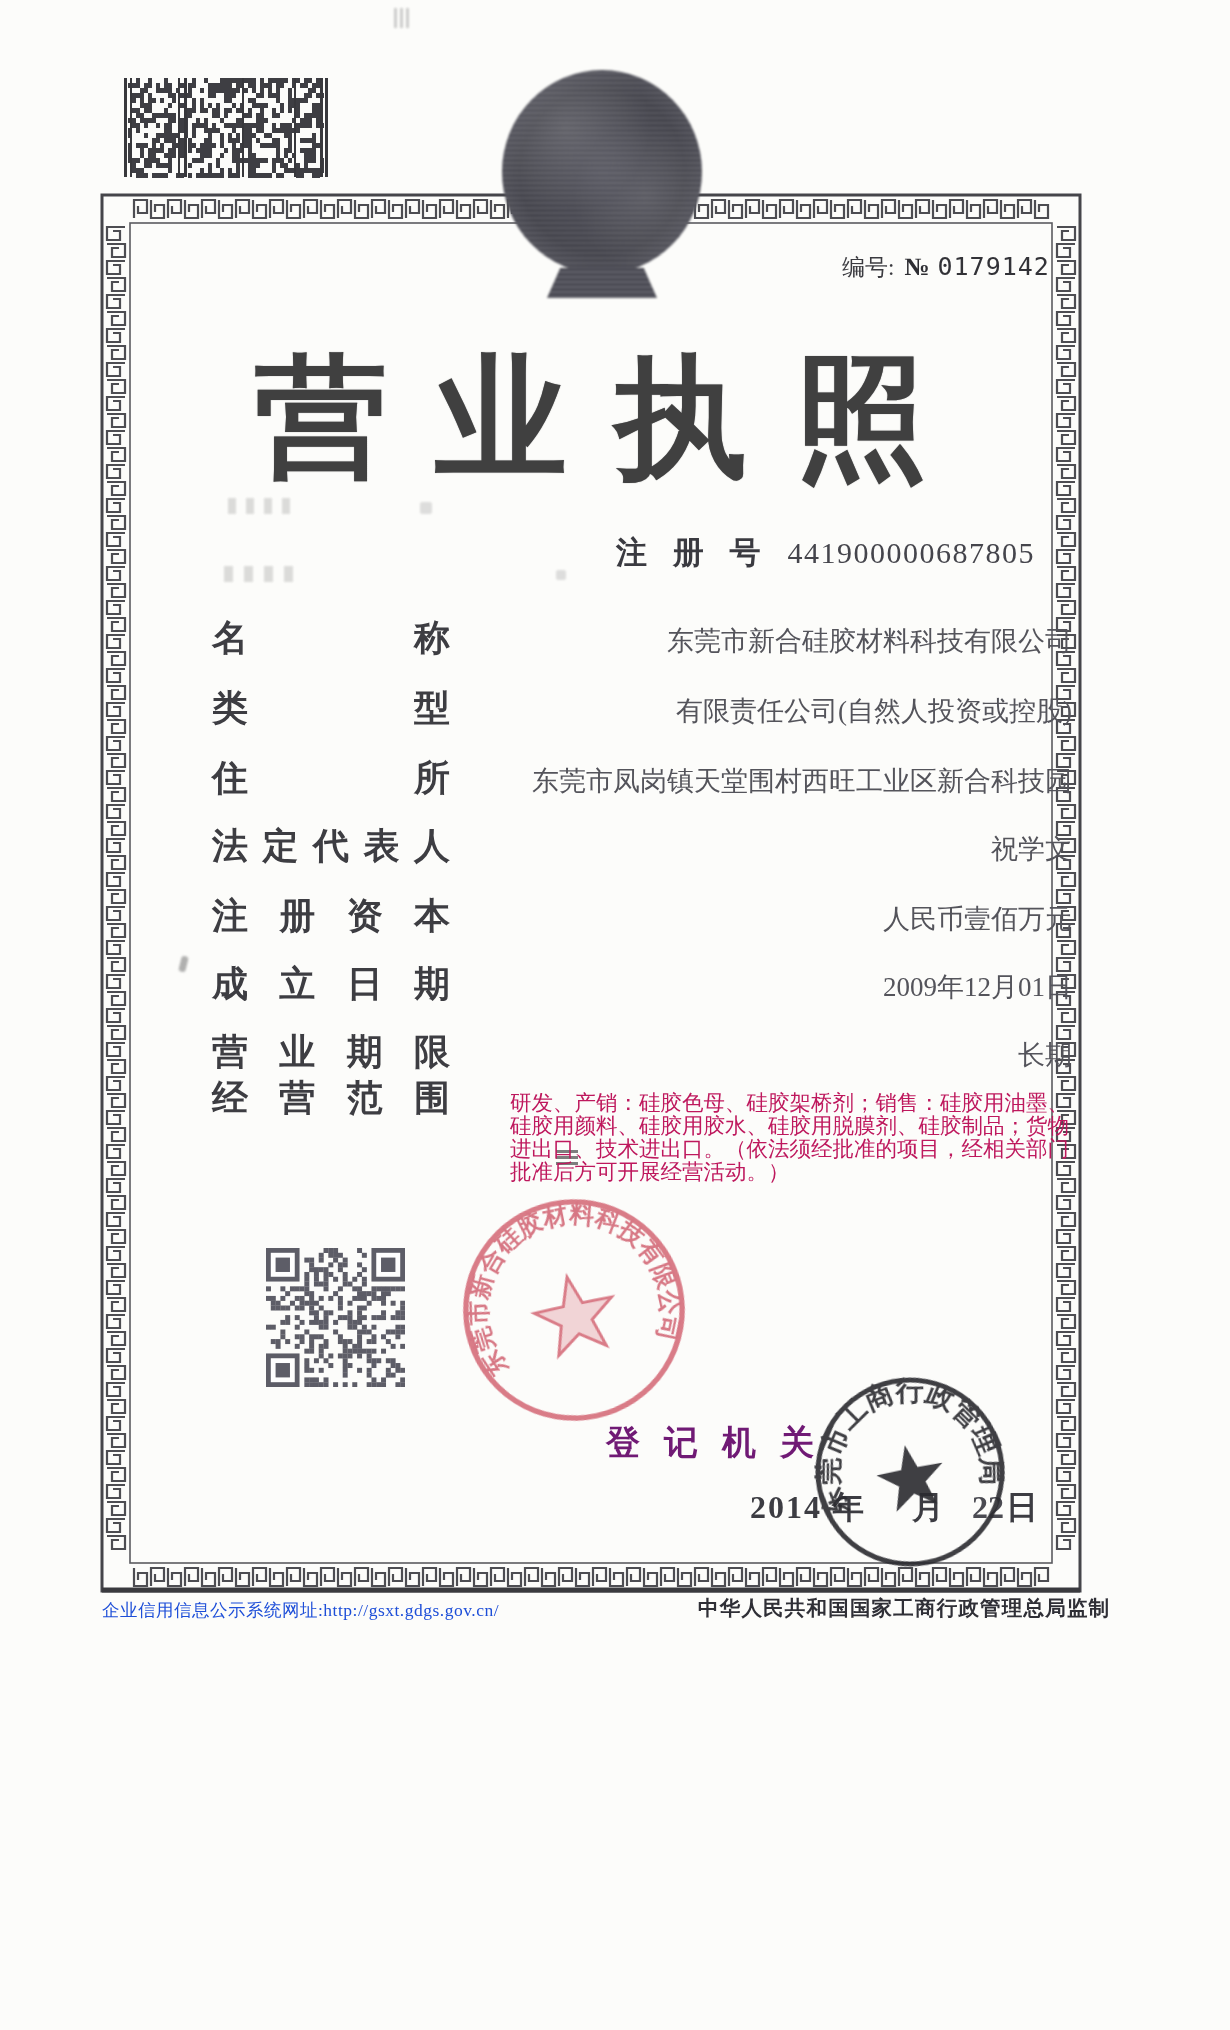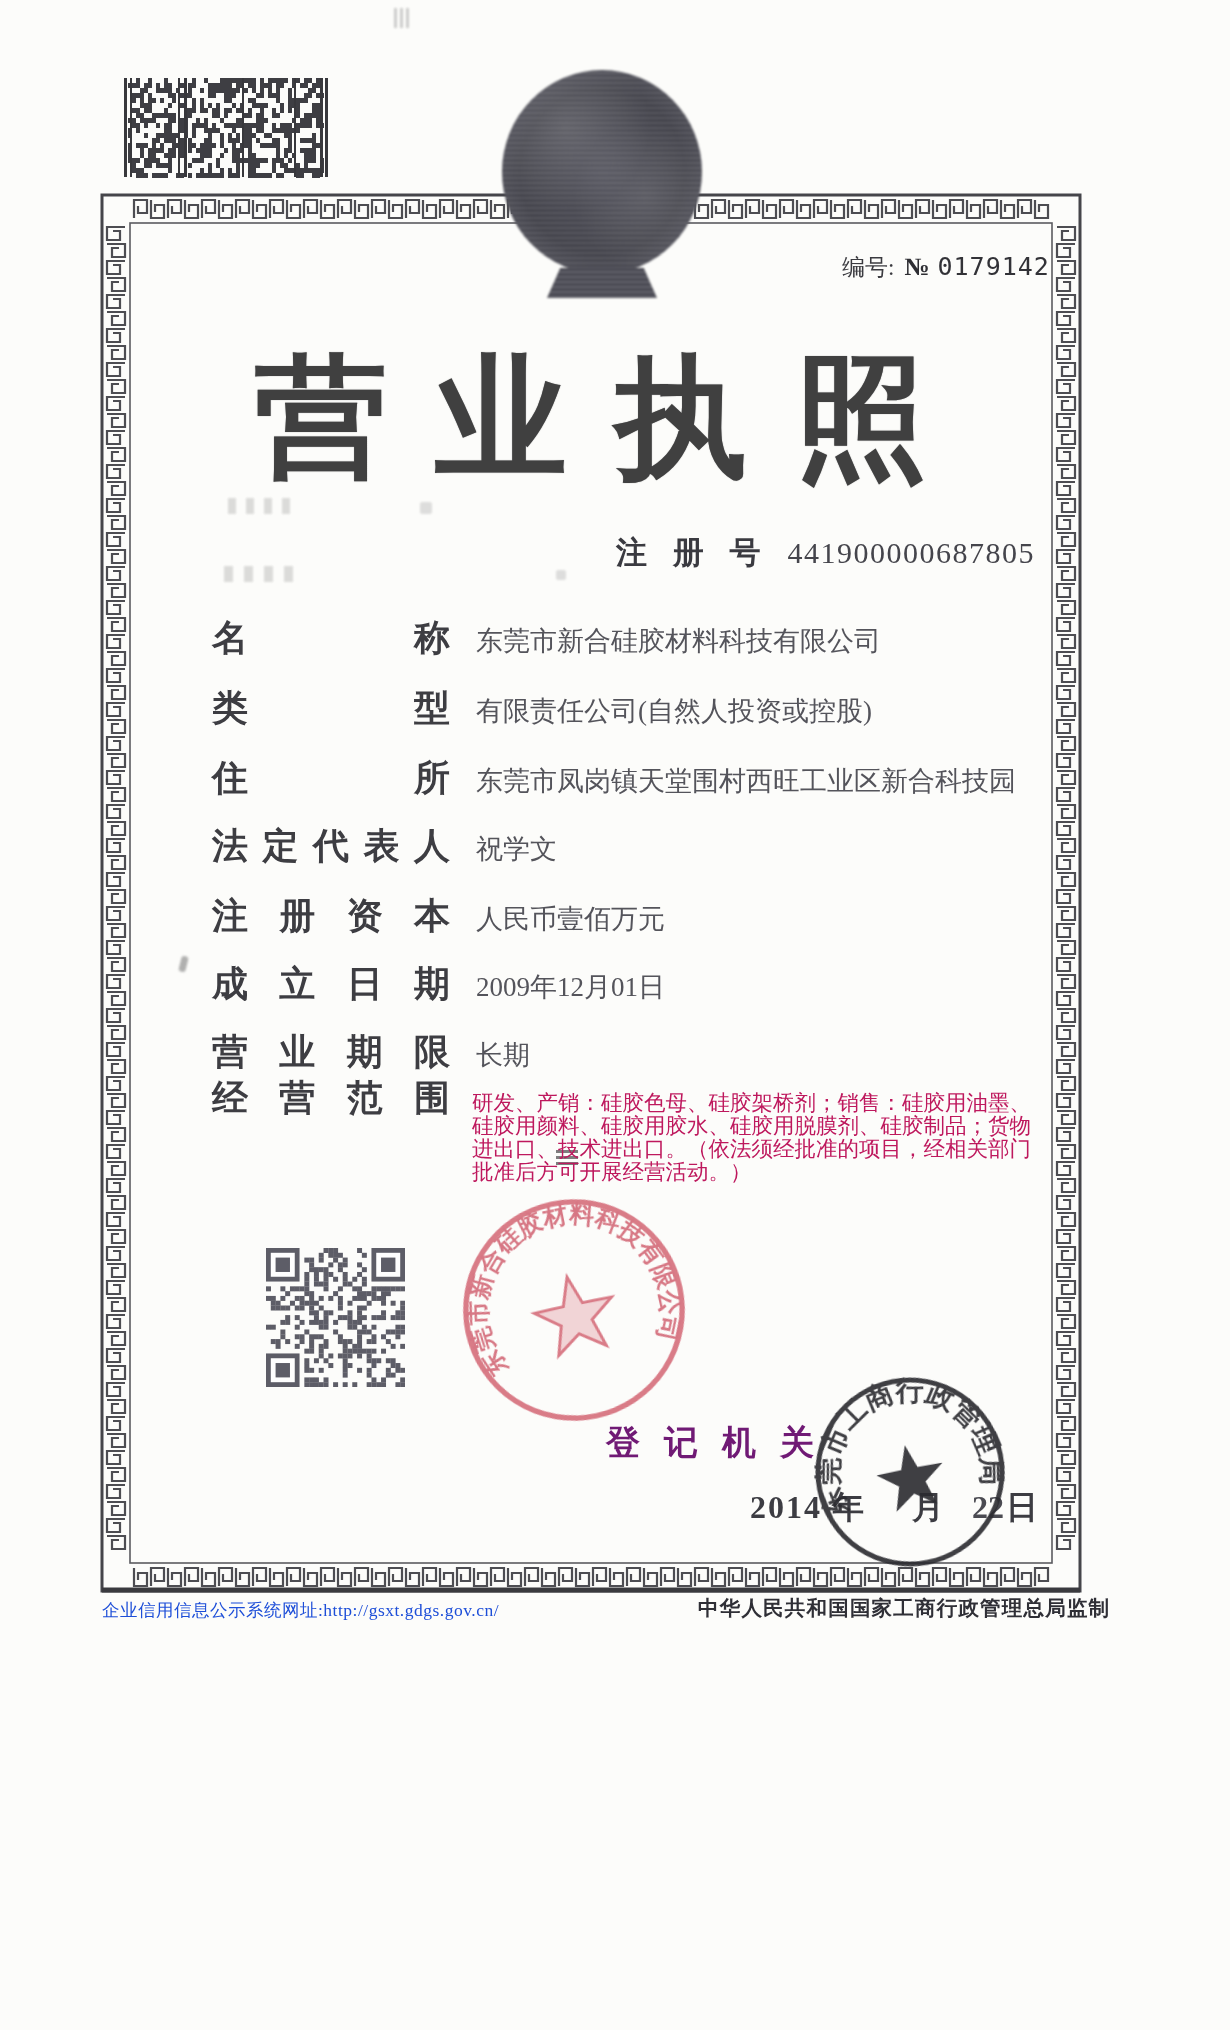--- a/index.html
+++ b/index.html
@@ -50,21 +50,21 @@
     font-size:132px;letter-spacing:48px;color:#404040;z-index:4;
     text-shadow:0 0 1px rgba(40,40,44,.6);
   }
 
   
   .regline{left:616px;top:532px;display:flex;align-items:baseline;white-space:nowrap;z-index:4;}
   .regline .r-label{font-size:31px;font-weight:600;letter-spacing:9px;color:#3a3a40;}
   .regline .r-value{font-size:30px;color:#45454c;letter-spacing:1.5px;margin-left:18px;}
 
   
-  .row{position:absolute;left:212px;width:860px;display:flex;align-items:baseline;z-index:4;}
+  .row{position:absolute;left:212px;width:860px;display:flex;align-items:baseline;z-index:4;justify-content:space-between;}
   .row-label{
     width:238px;flex:0 0 238px;font-size:36px;font-weight:700;color:#3d3d42;
     text-align:justify;text-align-last:justify;text-justify:inter-character;
   }
   .row-value{margin-left:26px;font-size:27px;color:#54545b;white-space:nowrap;}
   .row-value.scope{white-space:normal;width:562px;font-size:21.5px;line-height:23px;color:#be185d;margin-left:22px;}
 
   
   #qr-svg{position:absolute;left:266px;top:1248px;width:139px;height:139px;opacity:.92;filter:blur(.3px);}
 

